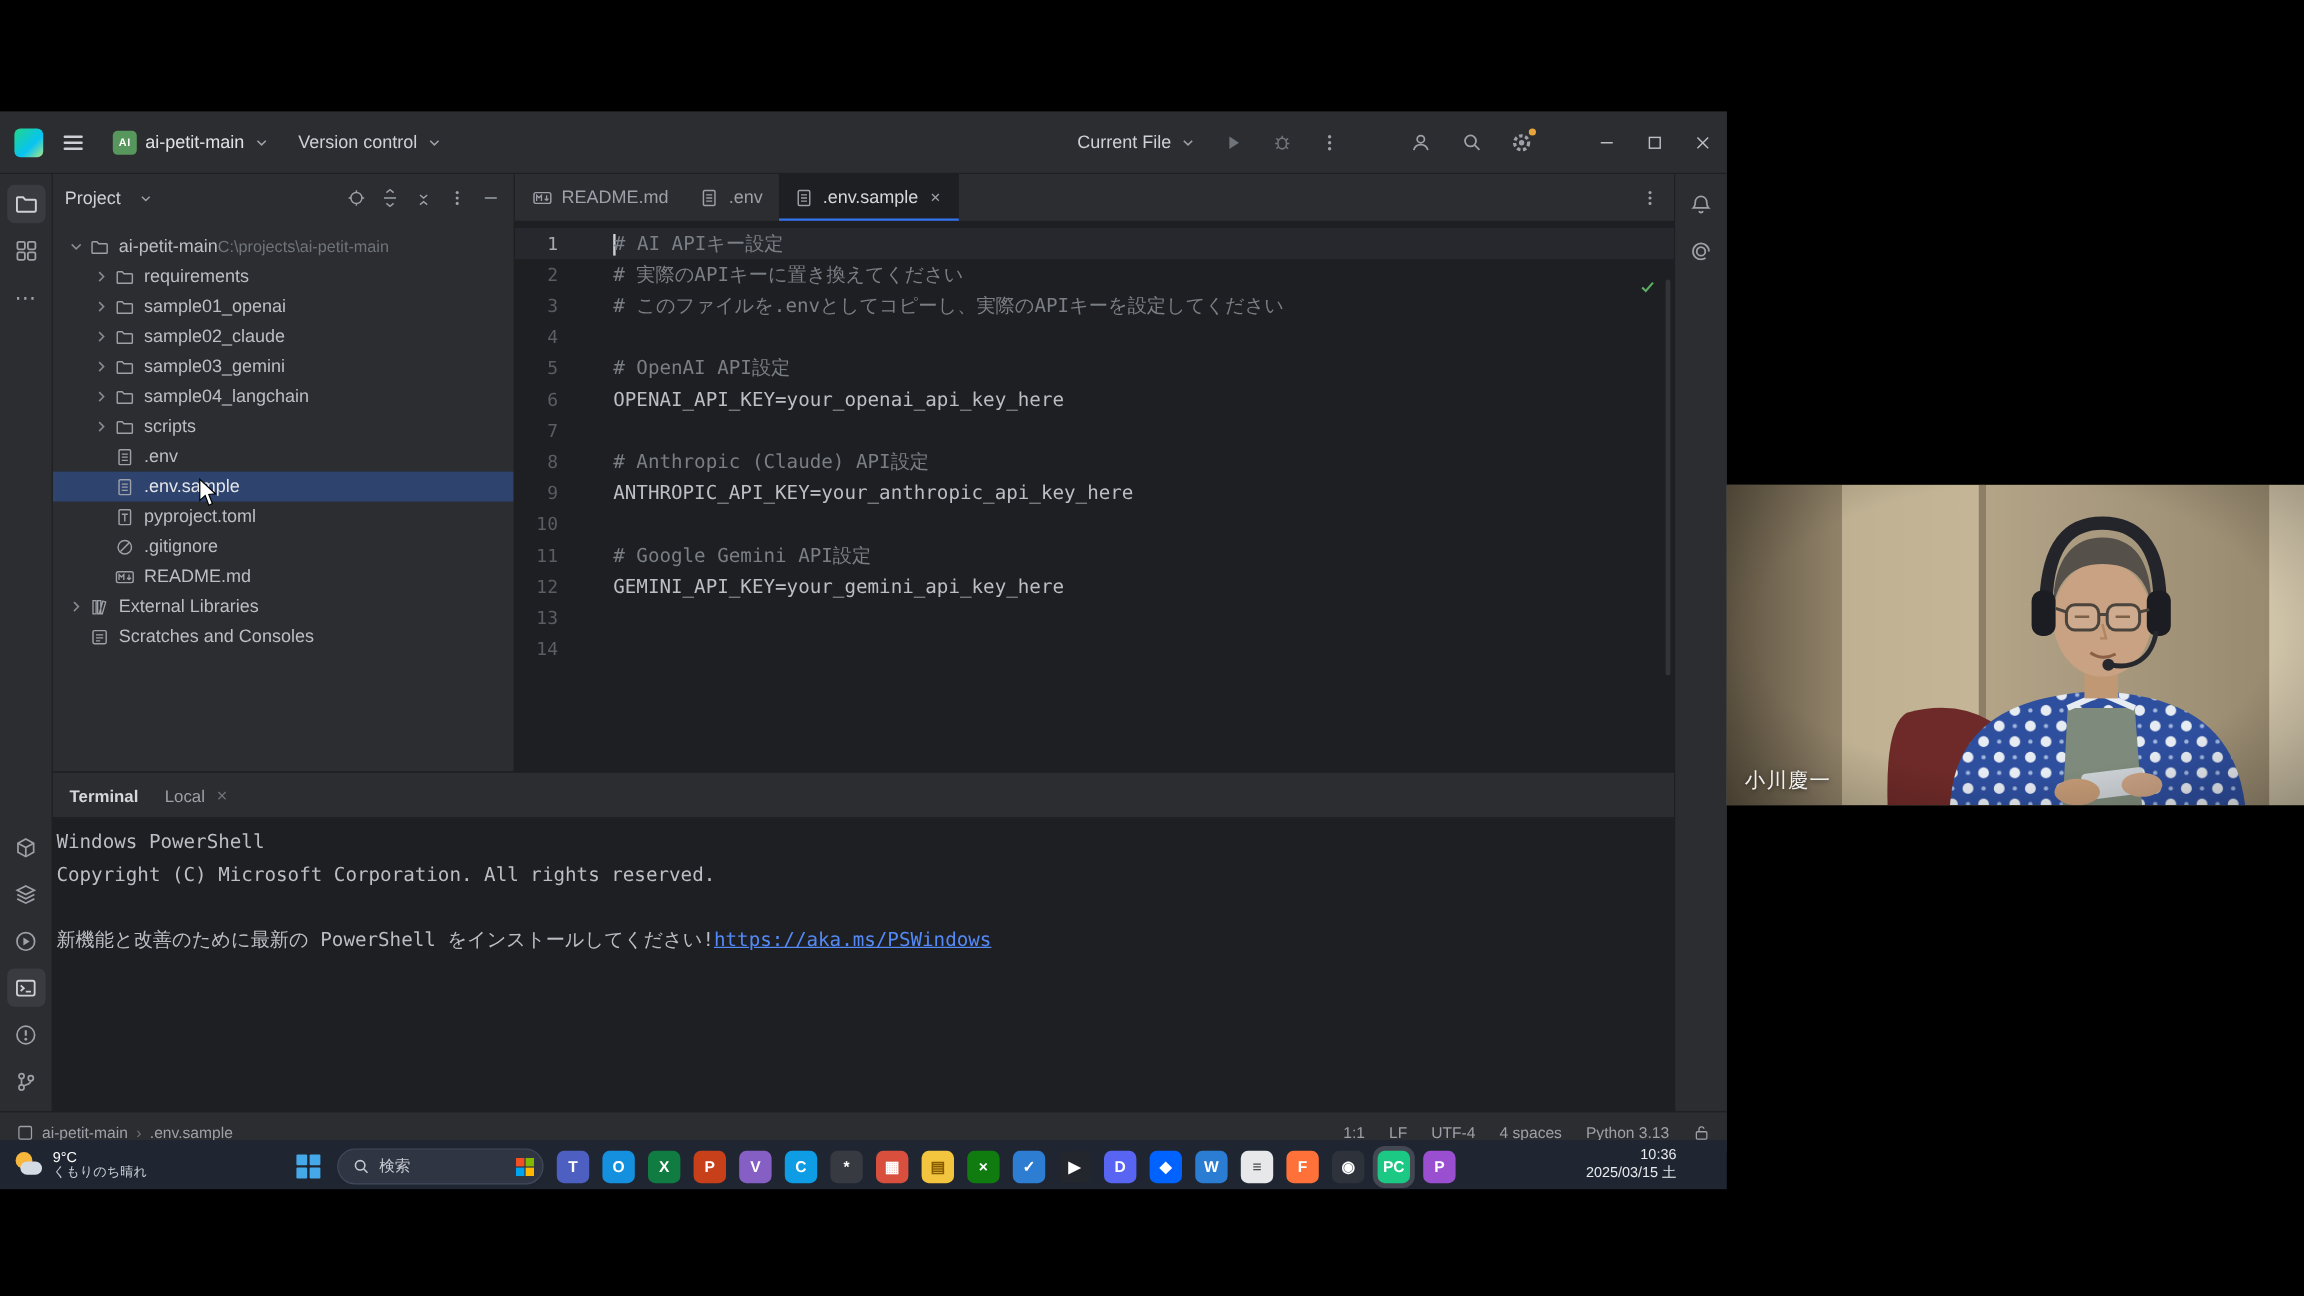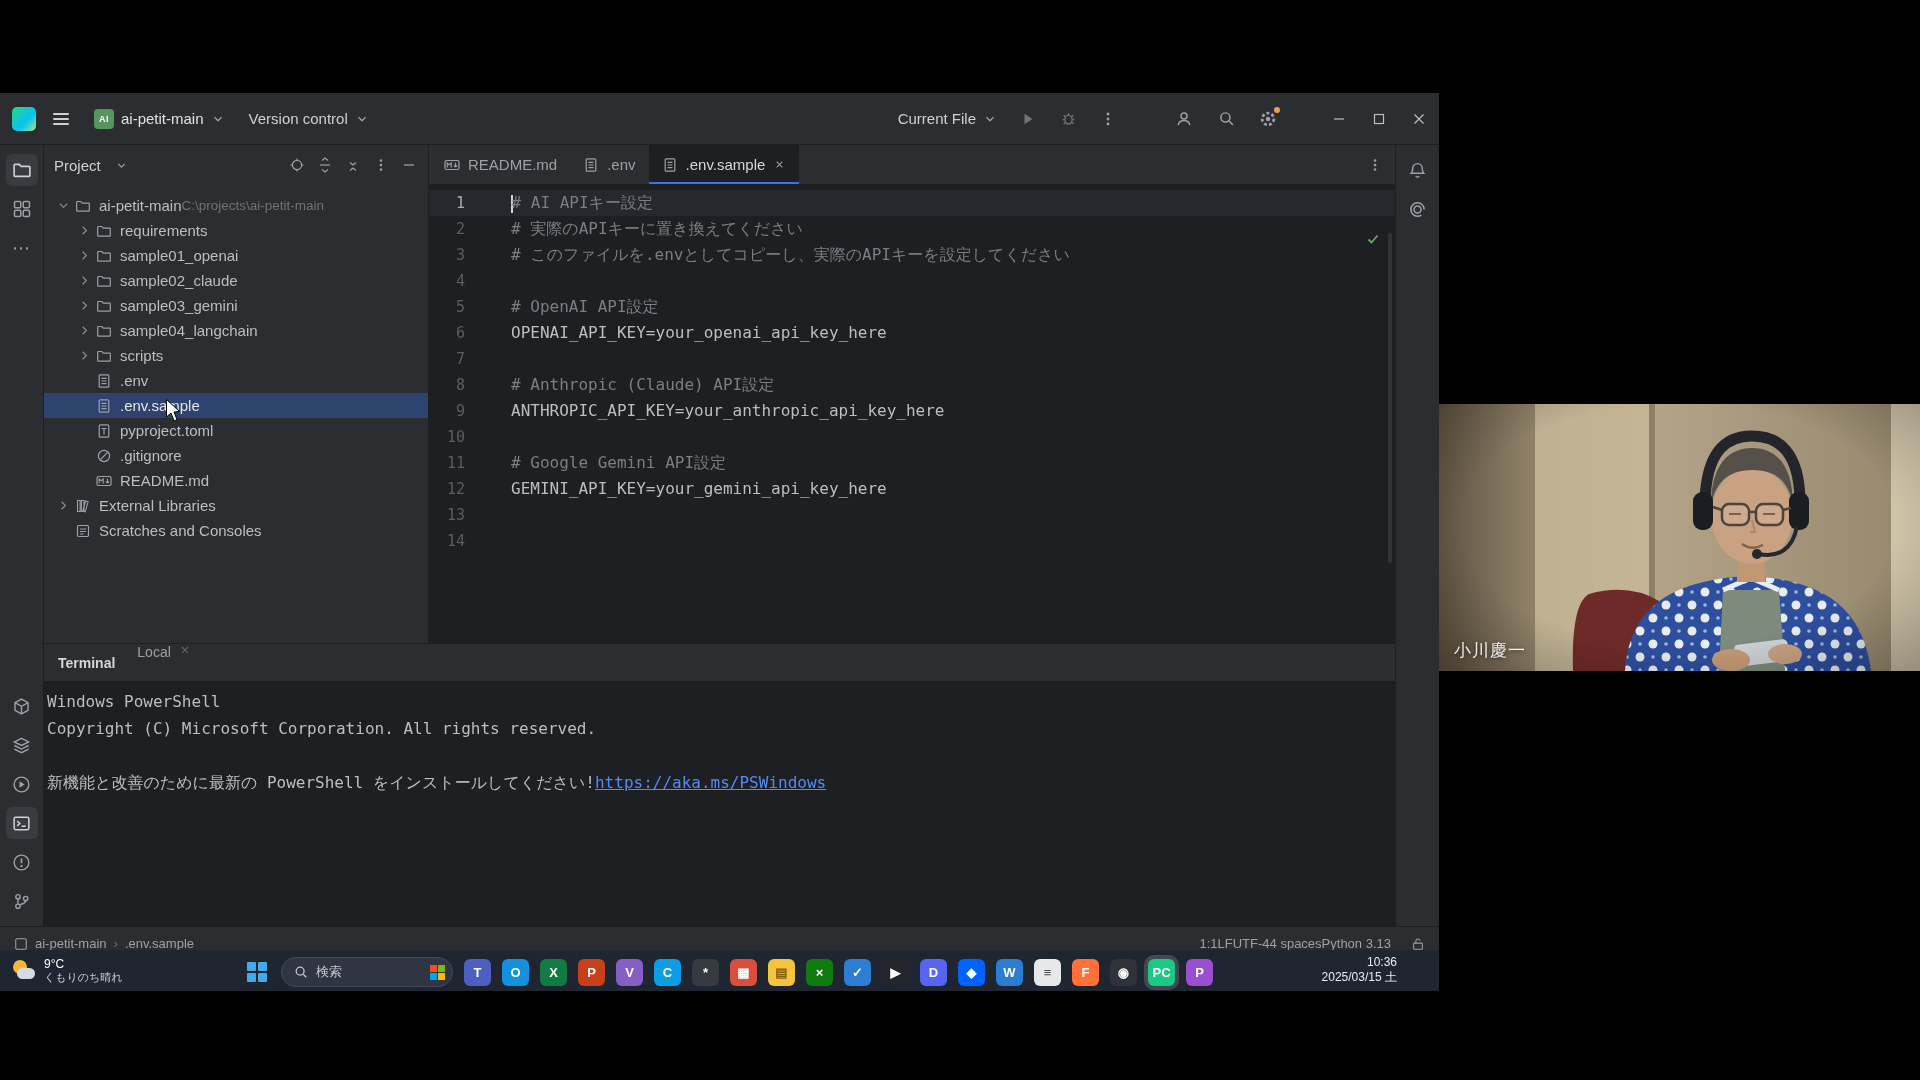--- a/index.html
+++ b/index.html
@@ -71,21 +71,21 @@
   .ctext{white-space:pre;color:var(--text)}
   .ctext.comment{color:var(--comment)}
   .caret{display:inline-block;width:1.5px;height:18px;background:#ced0d6;vertical-align:middle;margin-right:-1px}
   .inspect-ok{position:absolute;top:46px;right:14px}
   .scroll-thumb{position:absolute;top:48px;right:3px;width:4px;height:330px;background:#4b4e55;opacity:.45;border-radius:2px}
   
   .terminal{flex:1;display:flex;flex-direction:column;background:var(--editor);border-top:1px solid var(--border);min-height:0}
   .term-bar{height:38px;flex:0 0 38px;background:var(--panel);border-bottom:1px solid var(--border);
     display:flex;align-items:center;padding:0 14px;gap:18px}
   .term-title{font-size:14px;font-weight:bold;color:#d5d7db}
-  .term-tab{display:flex;align-items:flex-start;gap:8px;font-size:14px;color:var(--dim);height:100%;padding:0 4px}
+  .term-tab{display:flex;align-items:center;gap:8px;font-size:14px;color:var(--dim);height:100%;padding:0 4px}
   .term-content{flex:1;padding:6px 0 0 3px;font-family:"DejaVu Sans Mono","Liberation Mono",monospace;
     font-size:16px;line-height:27px;color:var(--text);overflow:hidden}
   .tline{white-space:pre;height:27px}
   .tlink{color:var(--link);text-decoration:underline}
   .tcursor{display:inline-block;width:9px;height:17px;border:1px solid #aeb1b8;vertical-align:-3px;margin-left:1px}
   
   .statusbar{height:34px;flex:0 0 34px;background:var(--panel);border-top:1px solid var(--border);
     display:flex;align-items:center;padding:0 14px;font-size:13px;color:var(--dim)}
   .sb-left{display:flex;align-items:center;gap:7px}
   .sb-sep{color:var(--dimmer)}
@@ -644,21 +644,21 @@
   <div class="statusbar">
     <div class="sb-left">
       <svg width="14" height="14" viewBox="0 0 16 16">
           <rect x="2" y="2" width="12" height="12" rx="1.5" fill="none" stroke="#9da0a8" stroke-width="1.2"></rect>
         </svg>
       <span>ai-petit-main</span>
       <span class="sb-sep">›</span>
       <span>.env.sample</span>
     </div>
     <div class="sb-right">
-      <span id="status-items" style="display:flex;">
+      <span id="status-items" style="display:flex;gap:20px">
           <span class="sitem">1:1</span>
           <span class="sitem">LF</span>
           <span class="sitem">UTF-4</span>
           <span class="sitem">4 spaces</span>
           <span class="sitem">Python 3.13</span>
         </span>
       <span>
         <svg width="14" height="14" viewBox="0 0 16 16">
             <rect x="3" y="7" width="10" height="7" rx="1" fill="none" stroke="#9da0a8" stroke-width="1.2"></rect>
             <path d="M5.5 7V4.8a2.5 2.5 0 0 1 4.9-.7" fill="none" stroke="#9da0a8" stroke-width="1.2"></path>

